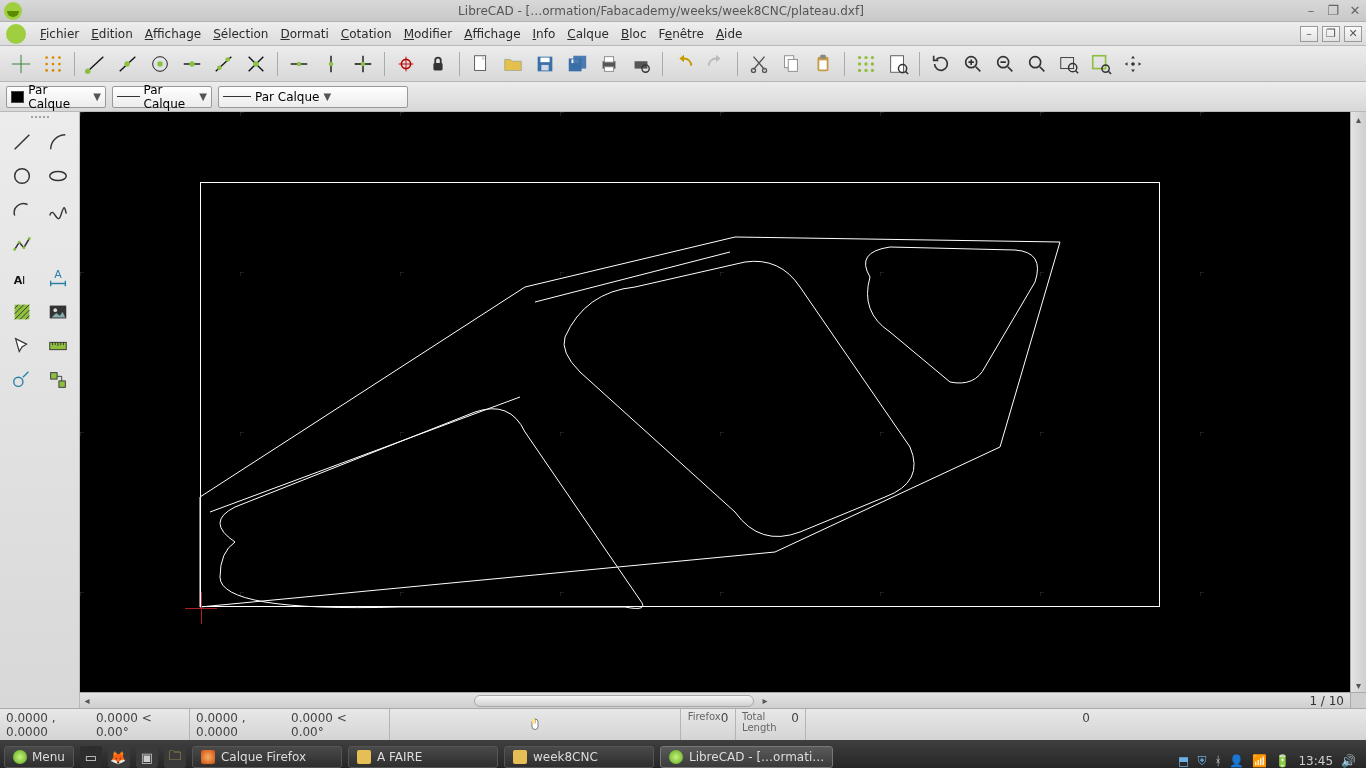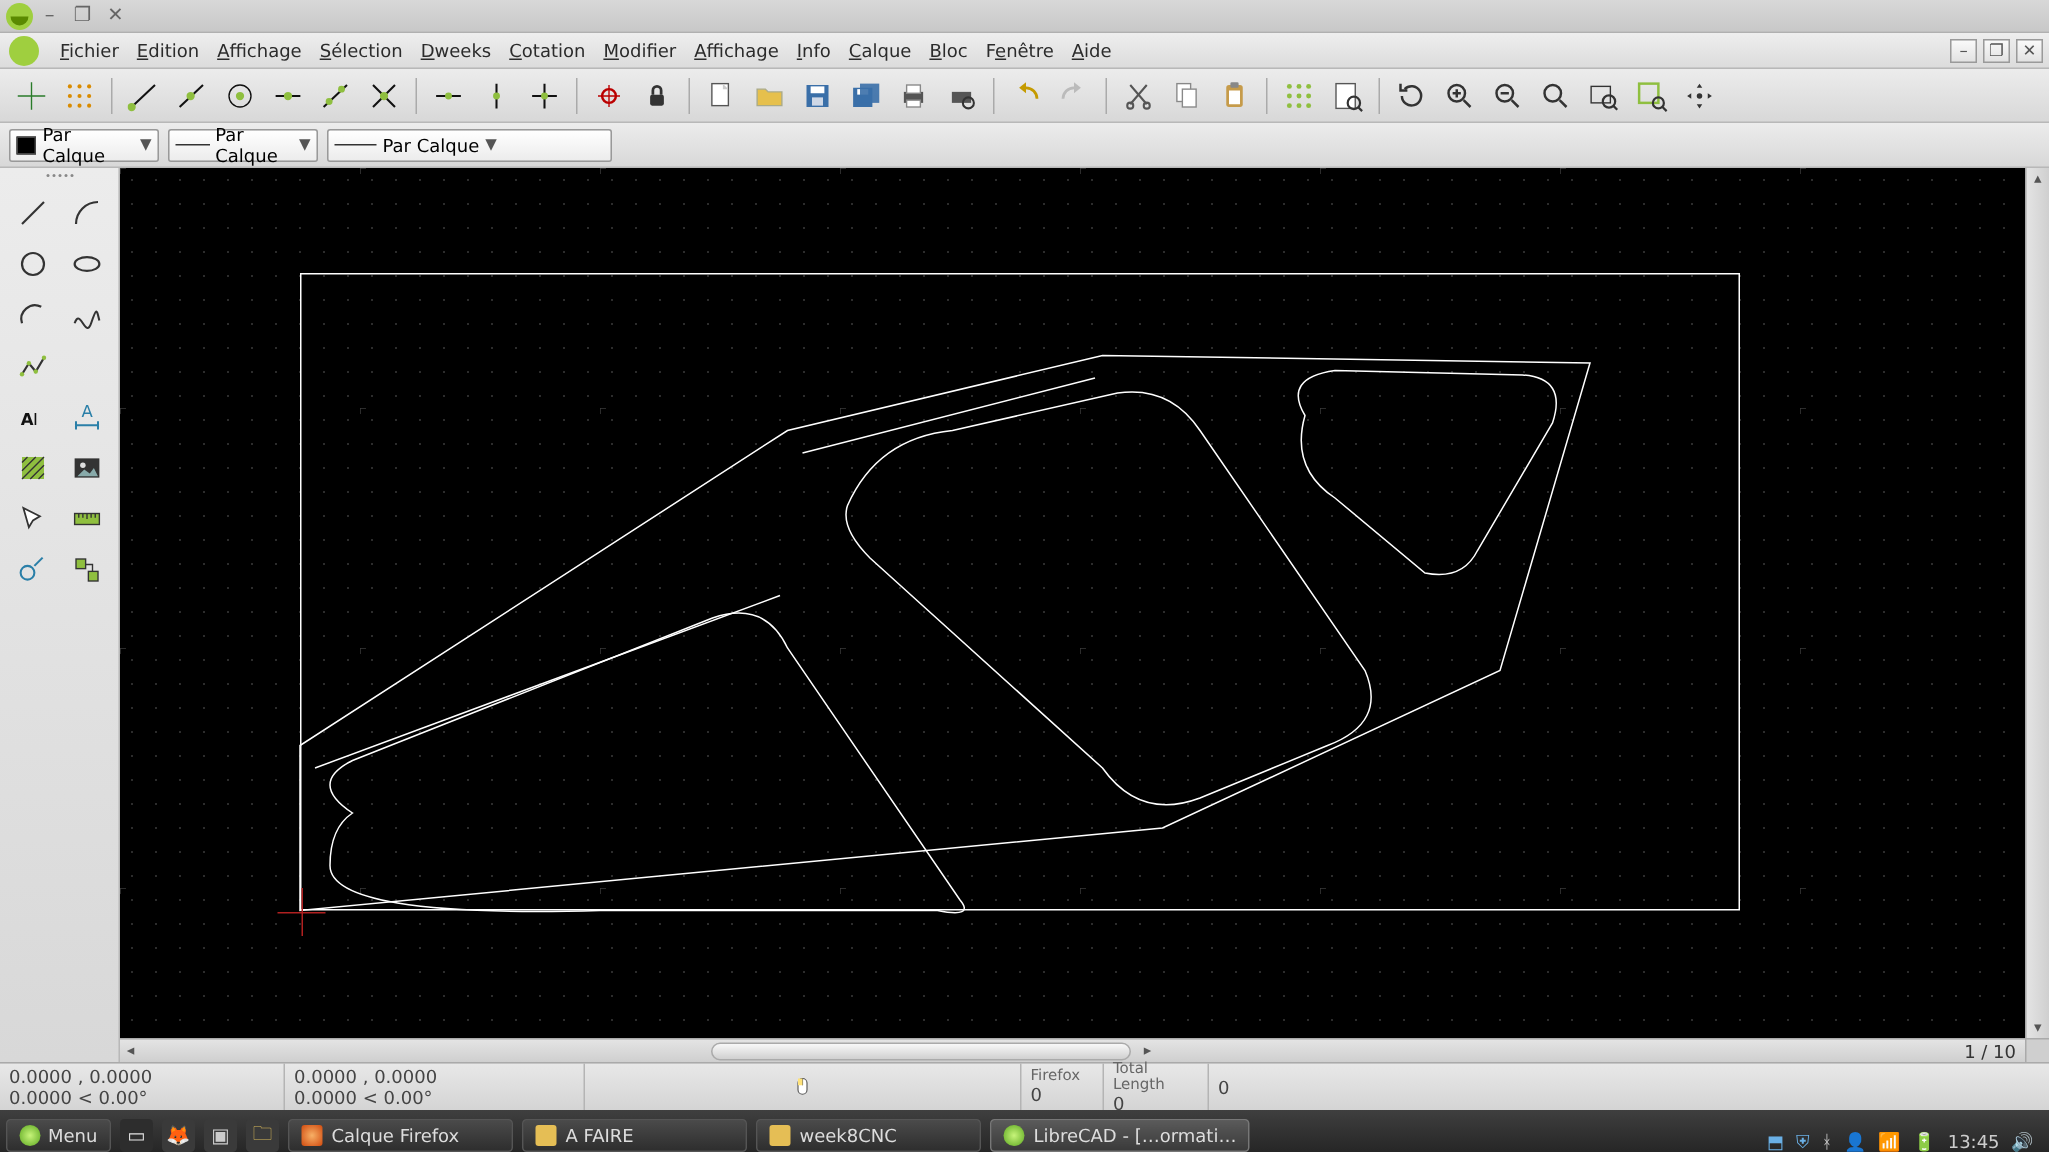--- a/index.html
+++ b/index.html
@@ -32,21 +32,21 @@
 .canvas-wrap { flex:1; display:flex; flex-direction:column; min-width:0;}
 .canvas-area { flex:1; display:flex; min-height:0;}
 .canvas { flex:1; position:relative; background:#000; overflow:hidden;}
 .vscroll { width:16px; background:linear-gradient(90deg,#e4e4e4,#cfcfcf); border-left:1px solid #aaa; display:flex; flex-direction:column; align-items:center;}
 .vscroll .arrow, .hscroll .arrow { width:14px; height:14px; display:flex; align-items:center; justify-content:center; color:#555; font-size:10px; cursor:pointer;}
 .hscroll-row { height:16px; display:flex;}
 .hscroll { flex:1; background:linear-gradient(#e4e4e4,#cfcfcf); border-top:1px solid #aaa; display:flex; align-items:center;}
 .hscroll .thumb { height:12px; background:linear-gradient(#f8f8f8,#d0d0d0); border:1px solid #aaa; border-radius:6px; margin-left:380px; width:280px;}
 .hscroll .corner-label { margin-left:auto; padding:10px 6px; color:#333; }
 .statusbar { height:32px; background:linear-gradient(#e8e8e8,#d4d4d4); border-top:1px solid #aaa; display:flex;}
-.status-cell { border-right:1px solid #b4b4b4; padding:2px 6px; display:flex; flex-direction:column; justify-content:center; color:#444; font-size:11px;}
+.status-cell { border-right:1px solid #b4b4b4; padding:2px 6px; display:flex; flex-direction:row; justify-content:center; color:#444; font-size:11px;}
 .status-cell .hdr { color:#666; font-size:10px;}
 .taskbar { height:28px; background:linear-gradient(#3f3f3f,#262626); display:flex; align-items:flex-end; padding:0 4px; gap:6px; color:#ddd;}
 .taskbar .menu-btn { height:22px; background:linear-gradient(#4a4a4a,#2e2e2e); border:1px solid #555; border-radius:3px; display:flex; align-items:center; gap:5px; padding:0 8px; cursor:pointer;}
 .taskbar .menu-btn .mint{width:14px;height:14px;border-radius:50%;background:radial-gradient(circle,#c7f47a,#5aa61e);}
 .taskbar .ql { width:22px; height:22px; background:#3a3a3a; border-radius:3px; display:flex; align-items:center; justify-content:center; cursor:pointer; font-size:13px;}
 .taskbar .task { height:22px; background:linear-gradient(#4a4a4a,#2e2e2e); border:1px solid #555; border-radius:3px; display:flex; align-items:center; gap:6px; padding:0 8px; min-width:150px; cursor:pointer; font-size:11px;}
 .taskbar .task.active { background:linear-gradient(#5a5a5a,#3a3a3a); border-color:#777;}
 .taskbar .task .tic { width:14px; height:14px; border-radius:2px;}
 .taskbar .tray { margin-left:auto; display:flex; align-items:center; gap:8px; padding-right:6px; color:#ccc;}
 
@@ -61,32 +61,33 @@
 </style>
 </head>
 <body>
 
 <div class="titlebar">
   <div class="app-icon">
     <svg class="ico" viewBox="0 0 24 24">
         <path d="M4 12a8 8 0 1 0 16 0H4z" fill="#5a8a00"></path>
       </svg>
   </div>
+  <div class="title">LibreCAD - […ormation/Fabacademy/weeks/week8CNC/plateau.dxf]</div>
   <div class="winbtn">–</div>
   <div class="winbtn">❐</div>
   <div class="winbtn">✕</div>
 </div>
 
 <div class="menubar">
   <div class="logo"></div>
   <div class="menu-item"><u>F</u><span></span><span>ichier</span></div>
   <div class="menu-item"><u>E</u><span>dition</span></div>
   <div class="menu-item"><u>A</u><span>ffichage</span></div>
   <div class="menu-item"><u>S</u><span>élection</span></div>
-  <div class="menu-item"><u>D</u><span>weeks</span></div>
+  <div class="menu-item"><u>D</u><span>ormati</span></div>
   <div class="menu-item"><u>C</u><span>otation</span></div>
   <div class="menu-item"><u>M</u><span>odifier</span></div>
   <div class="menu-item"><u>A</u><span>ffichage</span></div>
   <div class="menu-item"><u>I</u><span>nfo</span></div>
   <div class="menu-item"><u>C</u><span>alque</span></div>
   <div class="menu-item"><u>B</u><span>loc</span></div>
   <div class="menu-item">F<u>e</u><span>nêtre</span></div>
   <div class="menu-item"><u>A</u><span>ide</span></div>
   <div class="spacer"></div>
   <div class="mdi-btn">–</div>

